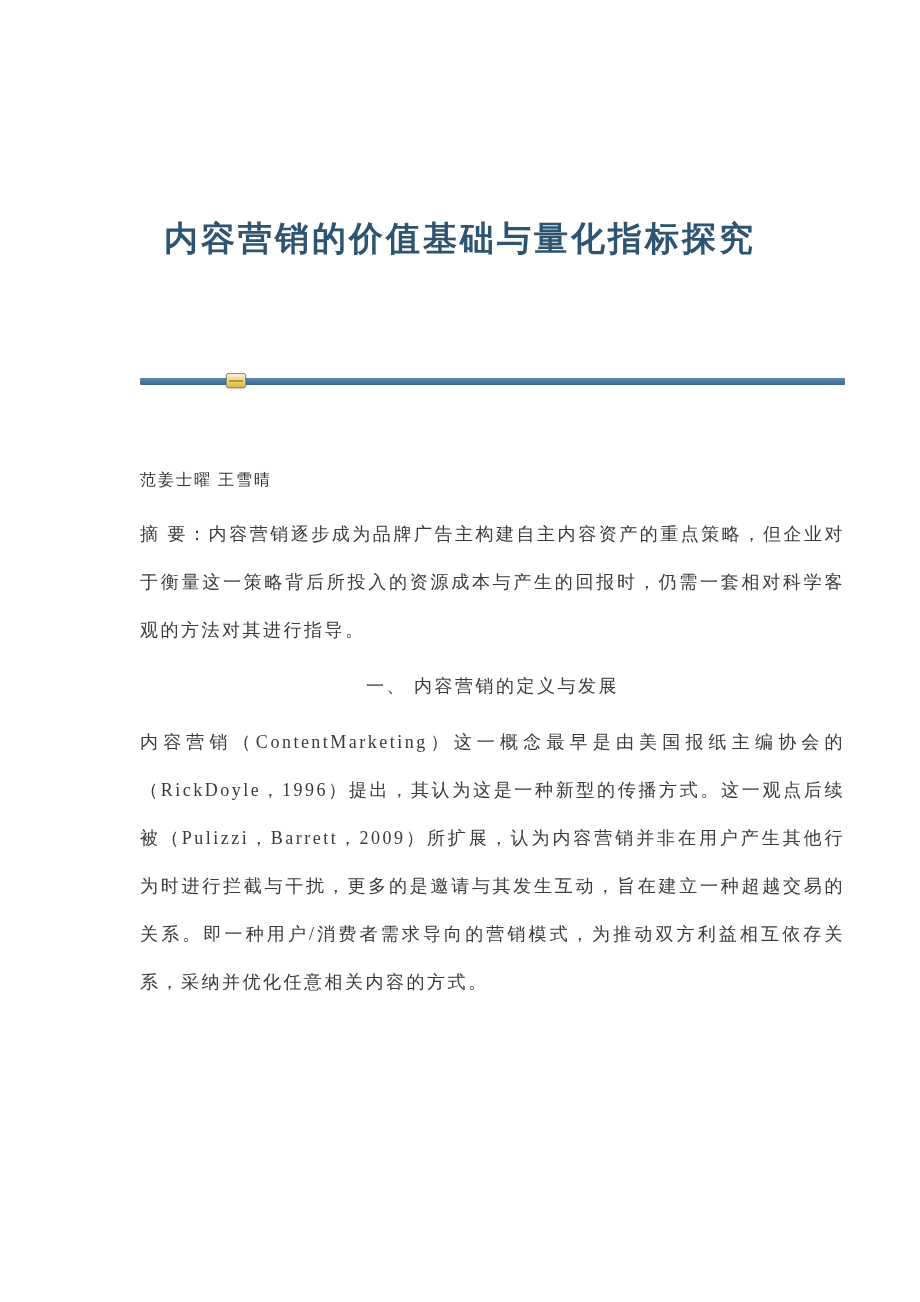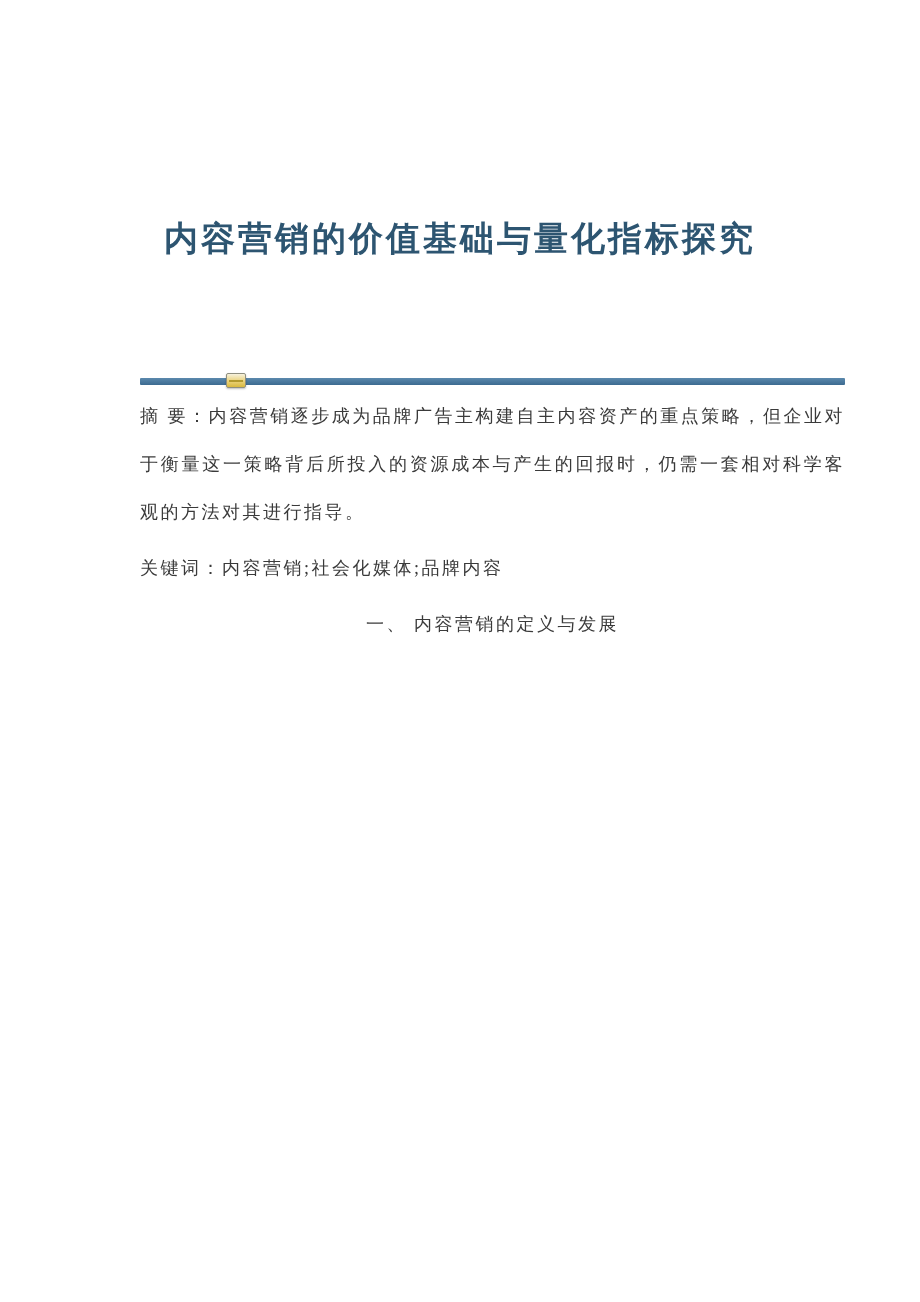--- a/index.html
+++ b/index.html
@@ -92,23 +92,24 @@
 
   <h1 class="doc-title">内容营销的价值基础与量化指标探究</h1>
 
   <div class="divider-row">
     <div class="divider-bar"></div>
     <div class="divider-icon"></div>
   </div>
 
   <div class="content">
 
+    <p class="authors">范姜士曜 王雪晴</p>
 
     <p class="para">摘 要：内容营销逐步成为品牌广告主构建自主内容资产的重点策略，但企业对于衡量这一策略背后所投入的资源成本与产生的回报时，仍需一套相对科学客观的方法对其进行指导。</p>
 
-    <p class="para">关键词：内容营销;社会化媒体;品牌内容</p>
 
     <p class="para section-heading">一、 内容营销的定义与发展</p>
 
+    <p class="para">内容营销（ContentMarketing）这一概念最早是由美国报纸主编协会的（RickDoyle，1996）提出，其认为这是一种新型的传播方式。这一观点后续被（Pulizzi，Barrett，2009）所扩展，认为内容营销并非在用户产生其他行为时进行拦截与干扰，更多的是邀请与其发生互动，旨在建立一种超越交易的关系。即一种用户/消费者需求导向的营销模式，为推动双方利益相互依存关系，采纳并优化任意相关内容的方式。</p>
 
 
   </div>
 </div>
 
 </body></html>

